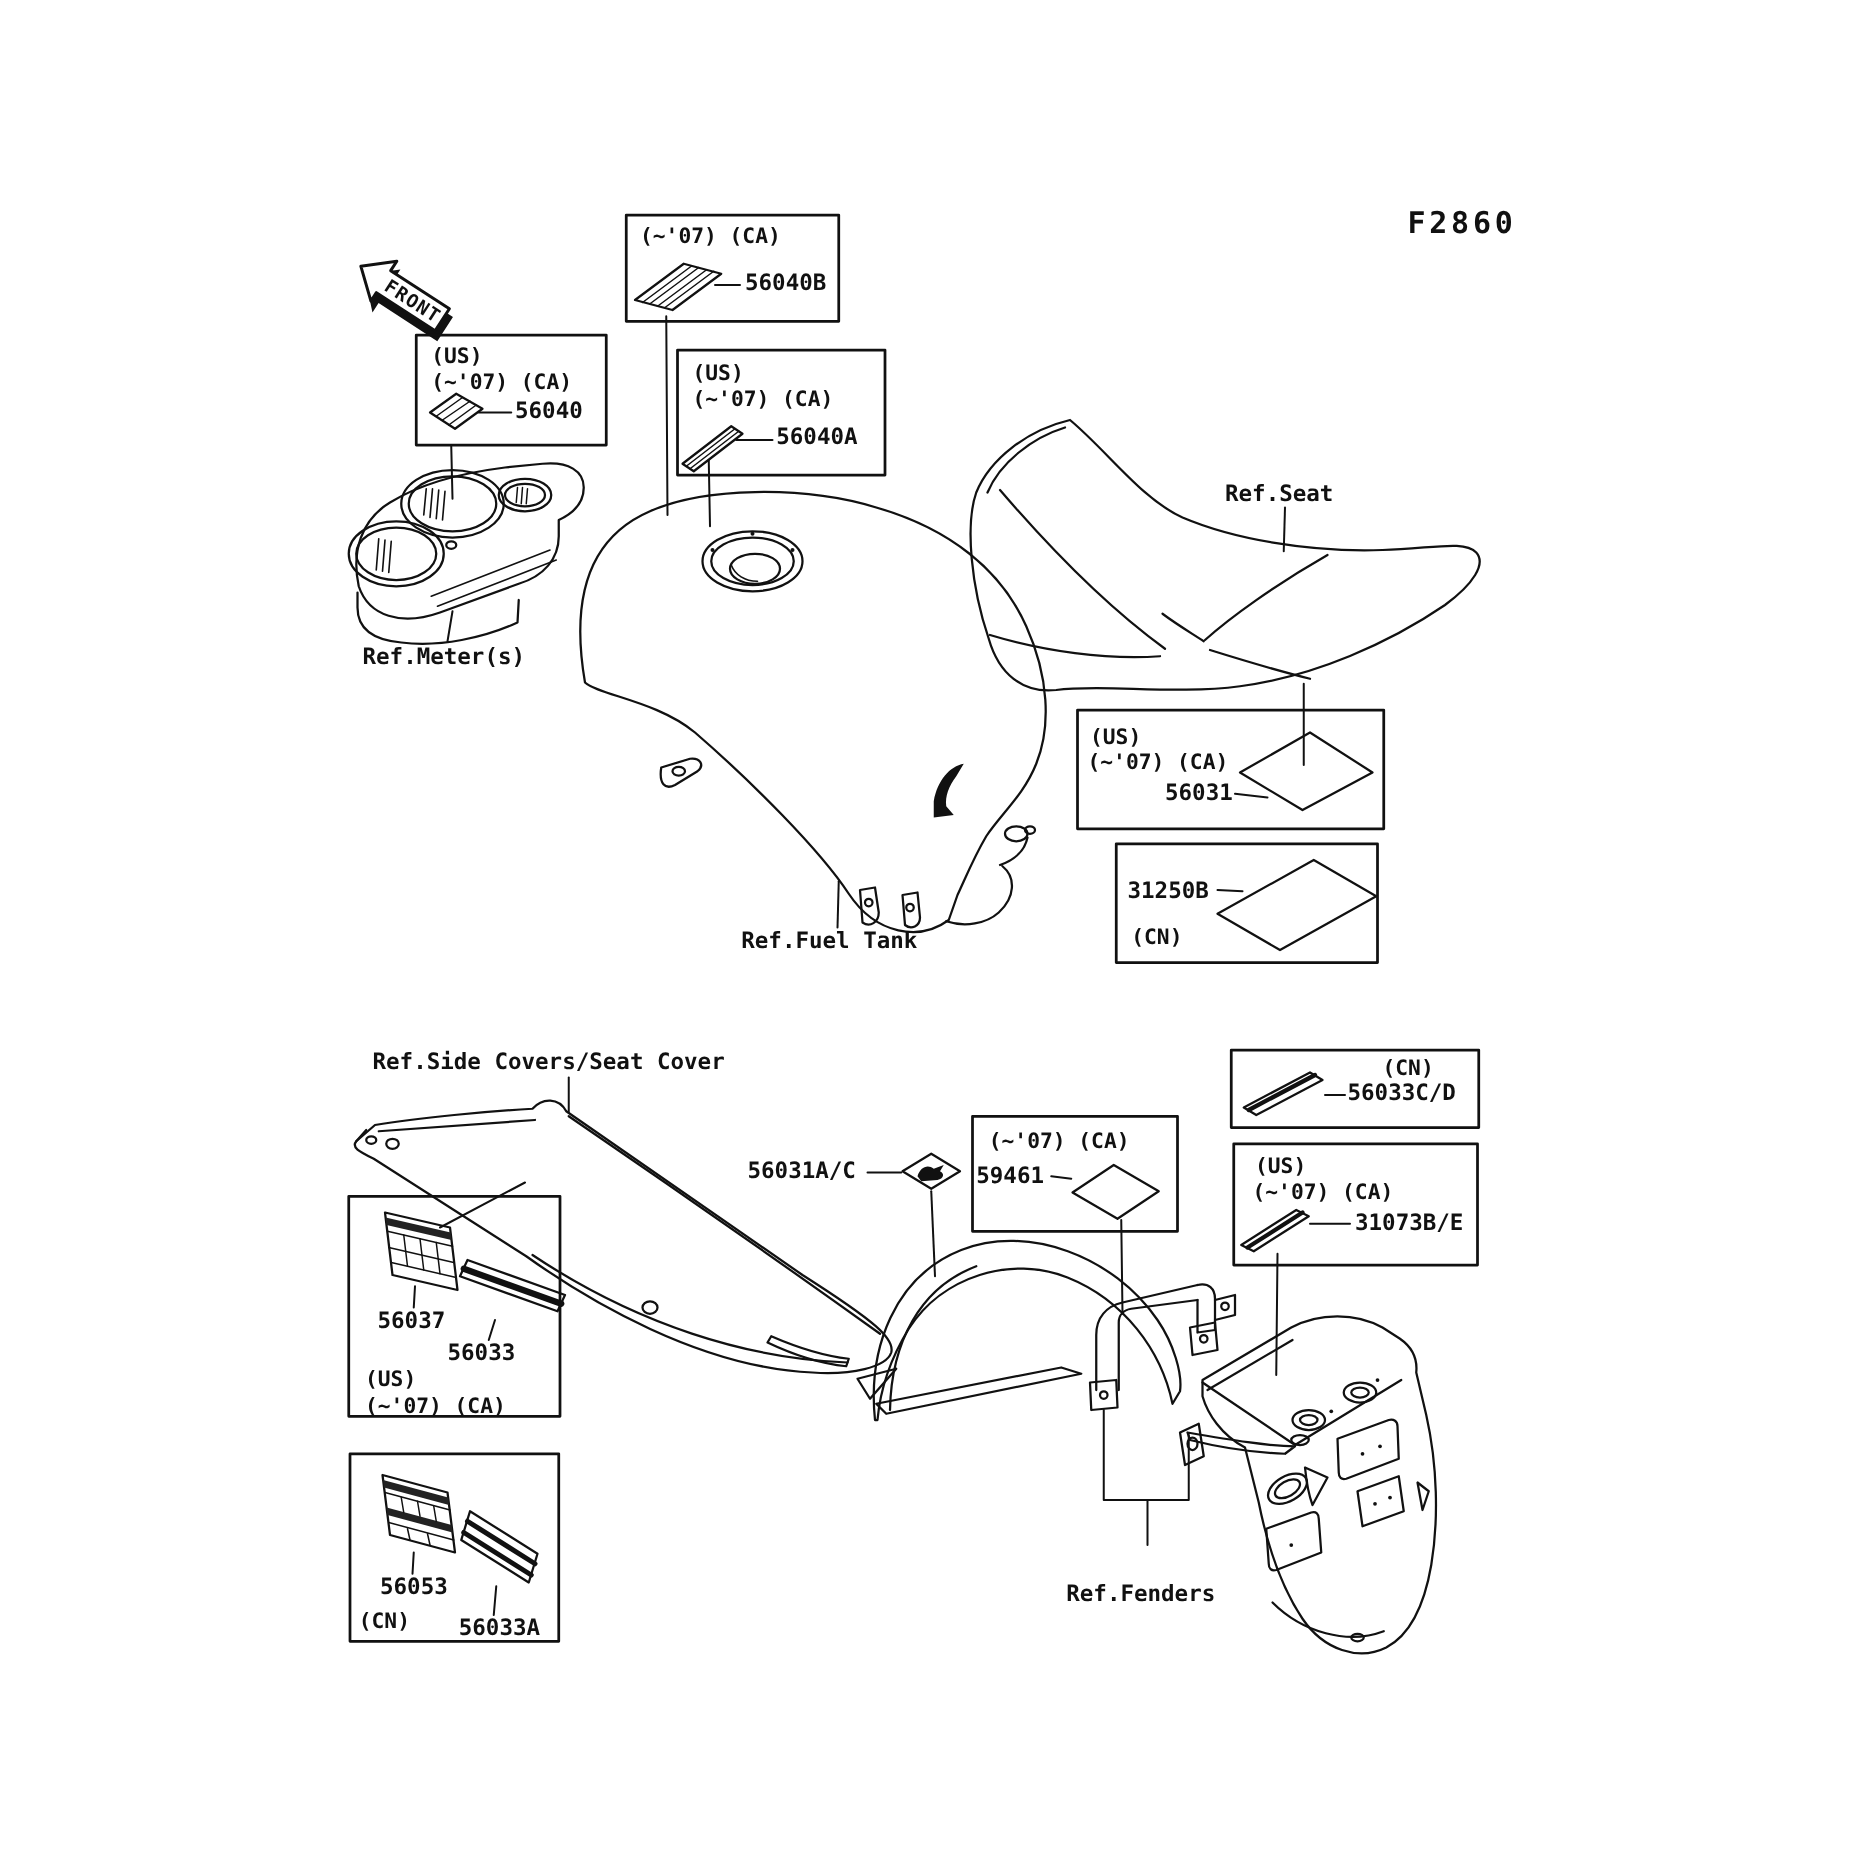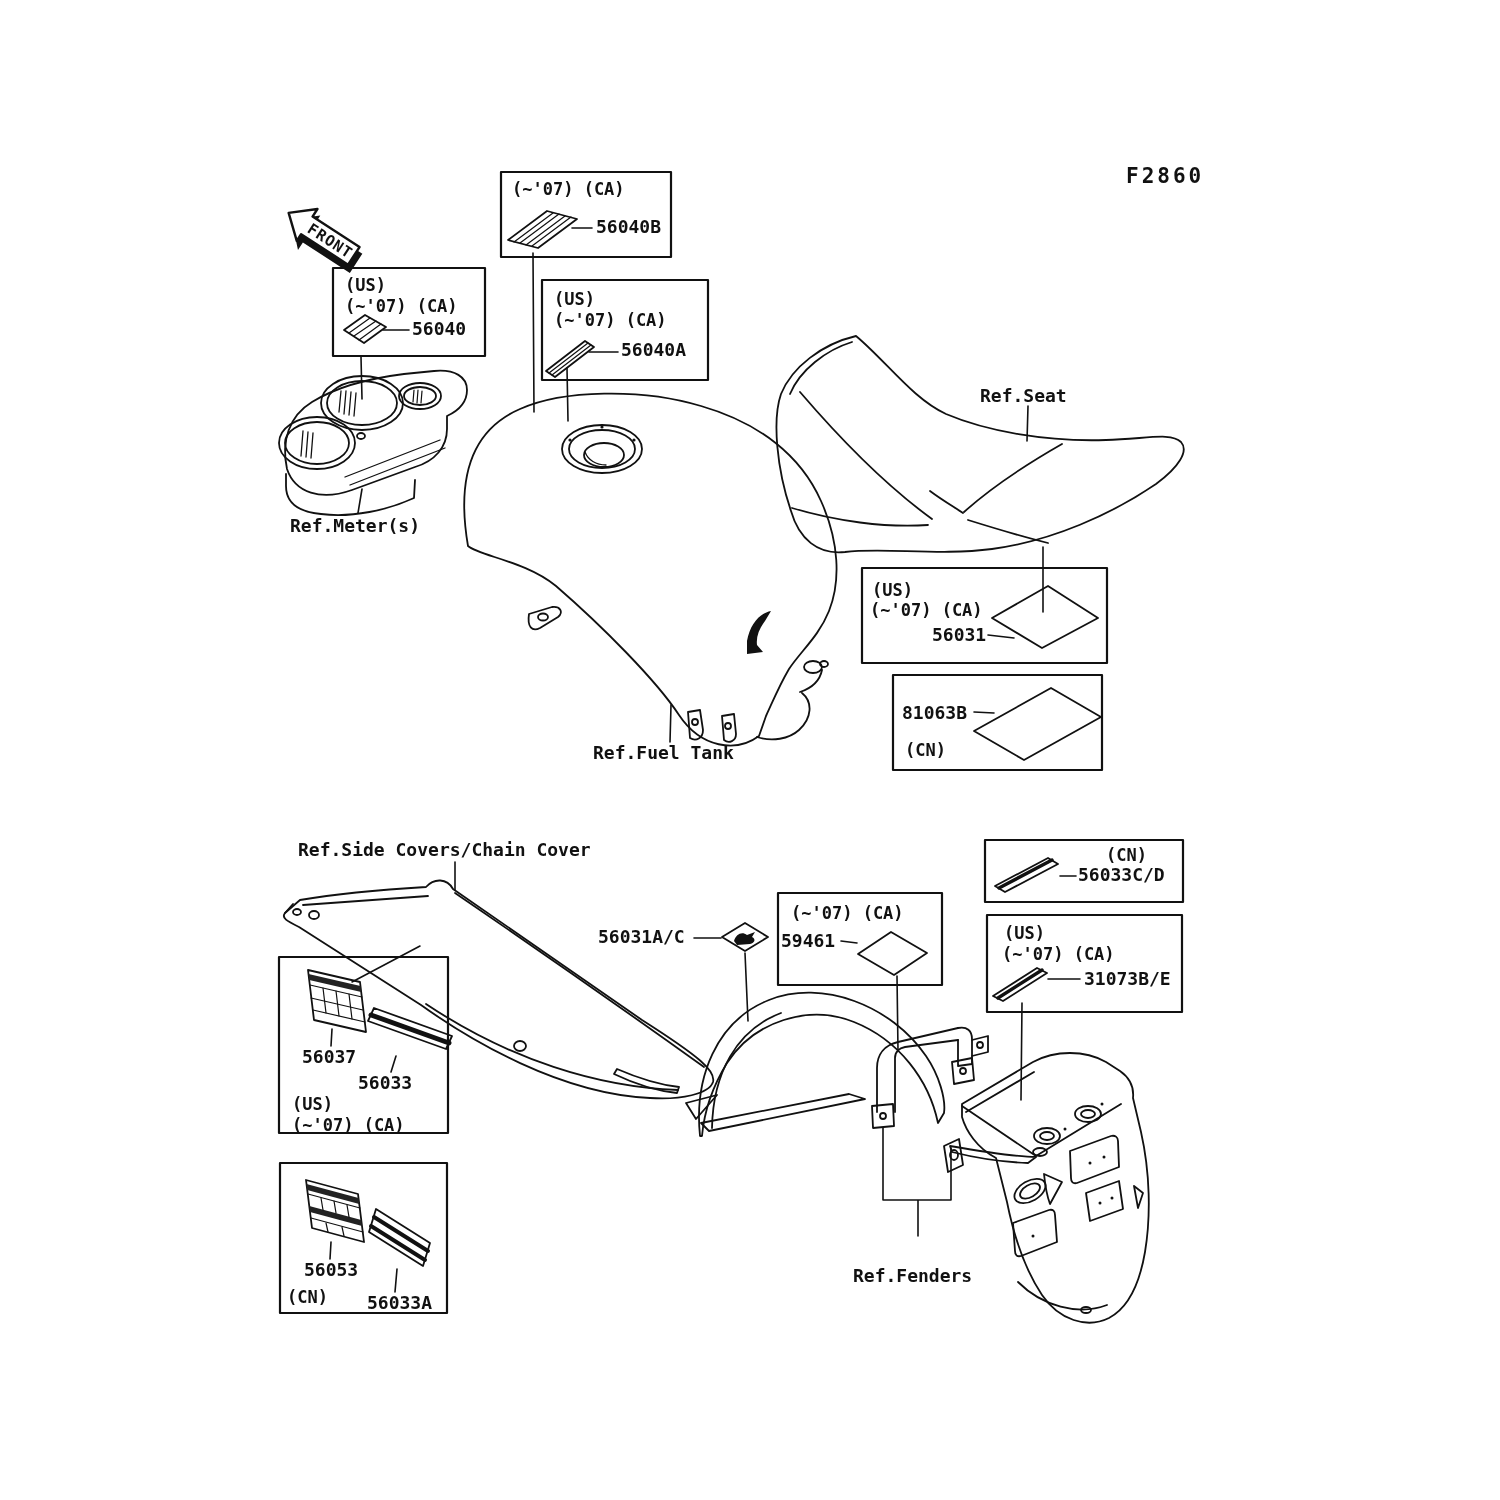--- a/index.html
+++ b/index.html
@@ -8,21 +8,21 @@
     font-family:"DejaVu Sans Mono","Liberation Mono",monospace;
     color:#111;overflow:hidden;
   }
   .canvas svg{position:absolute;left:0;top:0;}
   .txt{
     position:absolute;white-space:pre;font-weight:bold;line-height:1;
     color:#111;letter-spacing:0px;
   }
   .t17{font-size:17px;}
   .t19{font-size:18px;}
-  .fig{font-size:21px;letter-spacing:3px;text-align:right;}
+  .fig{font-size:24px;letter-spacing:3px;text-align:right;}
 </style>
 </head>
 <body>
 
 <div class="canvas">
 
 <svg width="1500" height="1500" viewBox="0 0 1500 1500">
   <g fill="none" stroke="#111" stroke-width="1.8" stroke-linecap="round" stroke-linejoin="round">
 
     <g transform="translate(299,197) rotate(33)">
@@ -239,39 +239,39 @@
       <path d="M397,1269 L395,1292"></path>
     </g>
   </g>
 </svg>
 
 <div class="txt fig" style="left:1126px;top:166px">F2860</div>
 
 <div class="txt t19" style="left:290px;top:517px">Ref.Meter(s)</div>
 <div class="txt t19" style="left:593px;top:744px">Ref.Fuel Tank</div>
 <div class="txt t19" style="left:980px;top:387px">Ref.Seat</div>
-<div class="txt t19" style="left:298px;top:841px">Ref.Side Covers/Chain Cover</div>
+<div class="txt t19" style="left:298px;top:841px">Ref.Side Covers/Seat Cover</div>
 <div class="txt t19" style="left:853px;top:1267px">Ref.Fenders</div>
 
 <div class="txt t17" style="left:512px;top:181px">(~'07) (CA)</div>
 <div class="txt t19" style="left:596px;top:218px">56040B</div>
 
 <div class="txt t17" style="left:345px;top:277px">(US)</div>
 <div class="txt t17" style="left:345px;top:298px">(~'07) (CA)</div>
 <div class="txt t19" style="left:412px;top:320px">56040</div>
 
 <div class="txt t17" style="left:554px;top:291px">(US)</div>
 <div class="txt t17" style="left:554px;top:312px">(~'07) (CA)</div>
 <div class="txt t19" style="left:621px;top:341px">56040A</div>
 
 <div class="txt t17" style="left:872px;top:582px">(US)</div>
 <div class="txt t17" style="left:870px;top:602px">(~'07) (CA)</div>
 <div class="txt t19" style="left:932px;top:626px">56031</div>
 
-<div class="txt t19" style="left:902px;top:704px">81063B</div>
+<div class="txt t19" style="left:902px;top:704px">31250B</div>
 <div class="txt t17" style="left:905px;top:742px">(CN)</div>
 
 <div class="txt t17" style="left:791px;top:905px">(~'07) (CA)</div>
 <div class="txt t19" style="left:781px;top:932px">59461</div>
 
 <div class="txt t17" style="left:1106px;top:847px">(CN)</div>
 <div class="txt t19" style="left:1078px;top:866px">56033C/D</div>
 
 <div class="txt t17" style="left:1004px;top:925px">(US)</div>
 <div class="txt t17" style="left:1002px;top:946px">(~'07) (CA)</div>

